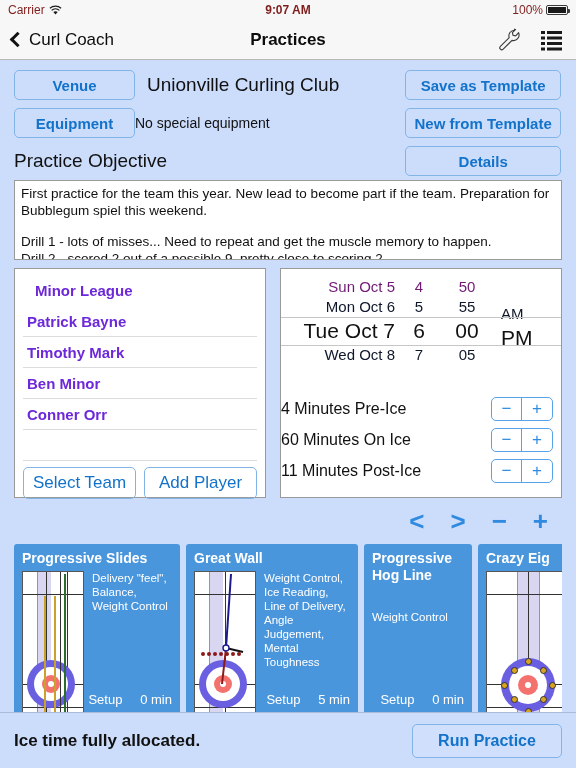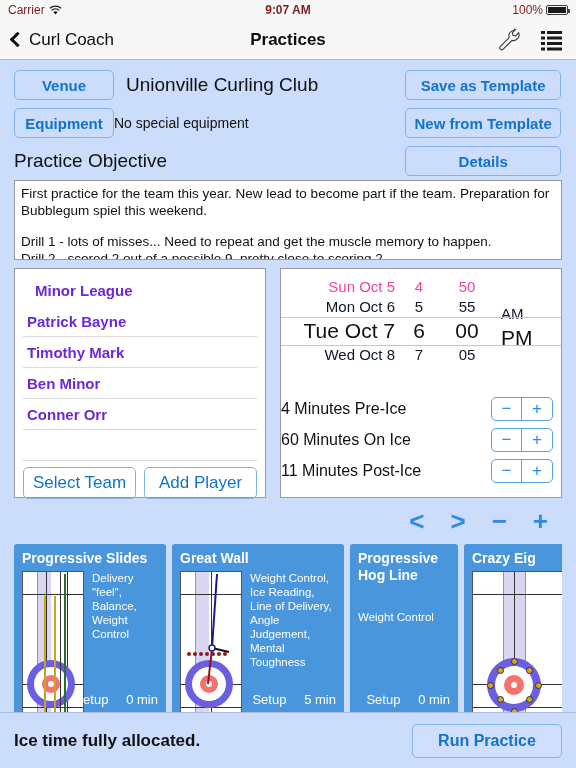--- a/index.html
+++ b/index.html
@@ -49,21 +49,21 @@
 
   .btn {
     border: 1px solid #83b4e8; border-radius: 5px; background: transparent;
     color: #1372c9; font-weight: bold; font-size: 15px;
     display: flex; align-items: center; justify-content: center;
     cursor: pointer; font-family: "Liberation Sans", sans-serif;
   }
   .btn-tmpl { height: 30px; width: 156px; }
 
   .field-row { display: flex; align-items: center; }
-  .tag-btn { width: 100px; height: 30px; font-size: 15px; }
+  .tag-btn { width: 121px; height: 30px; font-size: 15px; }
   .field-val { margin-left: 12px; font-size: 19px; color: #111; }
   .field-val.small { font-size: 14px; margin-left: 0; }
 
   .section-title { font-size: 19px; color: #111; margin-top: 12px; }
 
   .objective {
     margin-top: 4px; background: #fff; border: 1px solid #9a9a9a;
     height: 80px; overflow: hidden; padding: 4px 6px;
     font-size: 13.5px; line-height: 17px; color: #111;
   }
@@ -94,21 +94,21 @@
     overflow: hidden; position: relative;
   }
   .wheels { display: flex; height: 124px; position: relative; overflow: hidden; }
   .wheel { display: flex; flex-direction: column; align-items: center; justify-content: center; }
   .w-date { width: 118px; align-items: flex-end; padding-right: 4px;}
   .w-hour { width: 40px; }
   .w-min  { width: 56px; }
   .w-ampm { width: 62px; align-items: flex-start; padding-left: 6px;}
   .wrow { height: 20px; line-height: 20px; font-size: 15px; color: #0f172a; white-space: nowrap; }
   .wrow.f0 { color: #d8d8d8; font-size: 13px; height: 15px; line-height: 15px;}
-  .wrow.f1 { color: #ec4899; margin-top: 25px; }
+  .wrow.f1 { color: #701a75; margin-top: 25px; }
   .wrow.sel { color: #111; font-size: 21px; height: 28px; line-height: 28px; }
   .wband {
     position: absolute; left: 0; right: 0; top: 48px; height: 29px;
     border-top: 1px solid #c6c6c6; border-bottom: 1px solid #c6c6c6; pointer-events: none;
   }
   .trow {
     display: flex; align-items: center; height: 31px;
     padding: 0 8px 0 0; font-size: 16px; color: #111;
   }
   .stepper { margin-left: auto; display: flex; border: 1px solid #5aa2e8; border-radius: 5px; overflow: hidden; height: 24px;}
@@ -325,21 +325,21 @@
           <span>&lt;</span>
           <span>&gt;</span>
           <span>−</span>
           <span>+</span>
         </div>
       </div>
     </div>
 
     <div class="drills">
 
-      <div class="card" style="width:152px">
+      <div class="card" style="width:166px">
         <div class="card-title">Progressive Slides</div>
         <div class="card-body">
           <div class="sheet">
             <div class="band" style="left:14px;top:0;width:14px;bottom:0;"></div>
             <div class="redline" style="left:14px;"></div>
             <div class="hline" style="top:22px;"></div>
             <div class="hline" style="top:112px;"></div>
             <div class="hline" style="top:135px;"></div>
             <div class="vline" style="left:23px;"></div>
             <div class="vline" style="left:44px;"></div>

